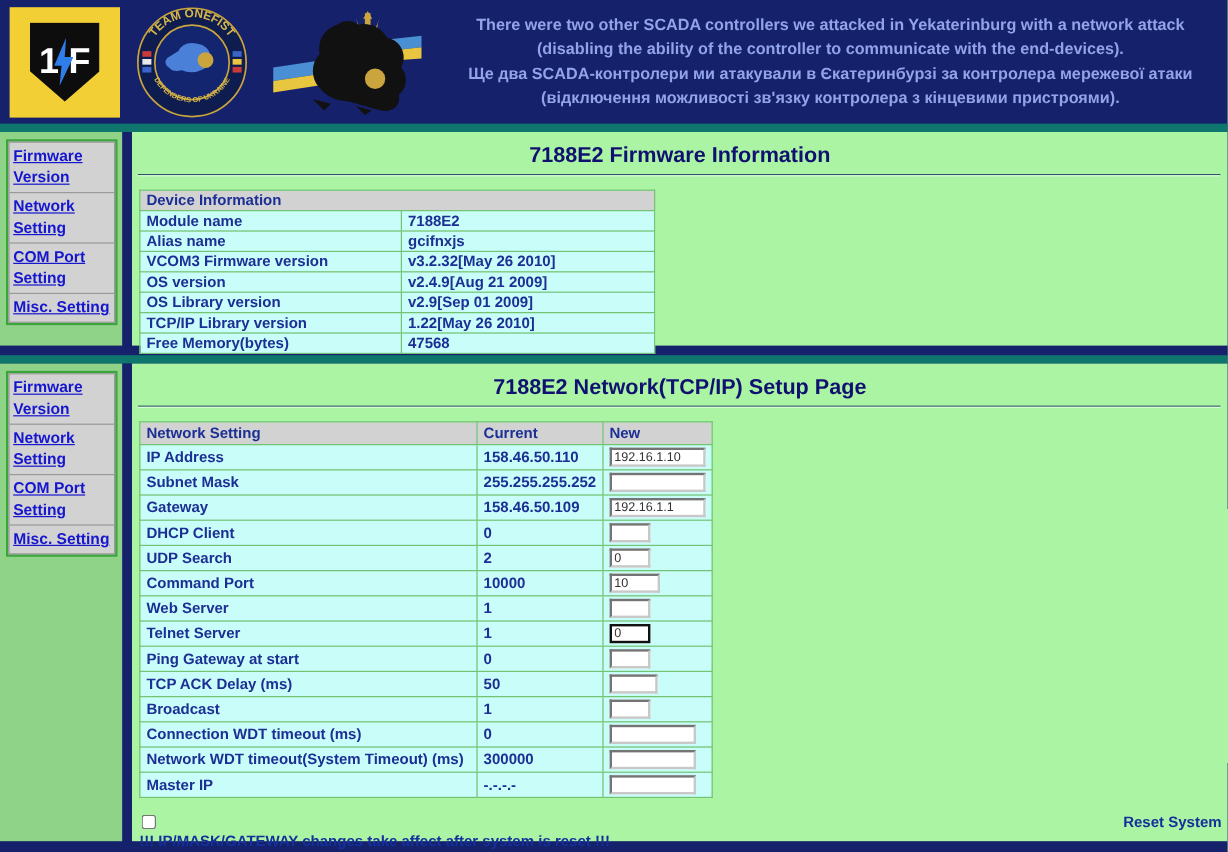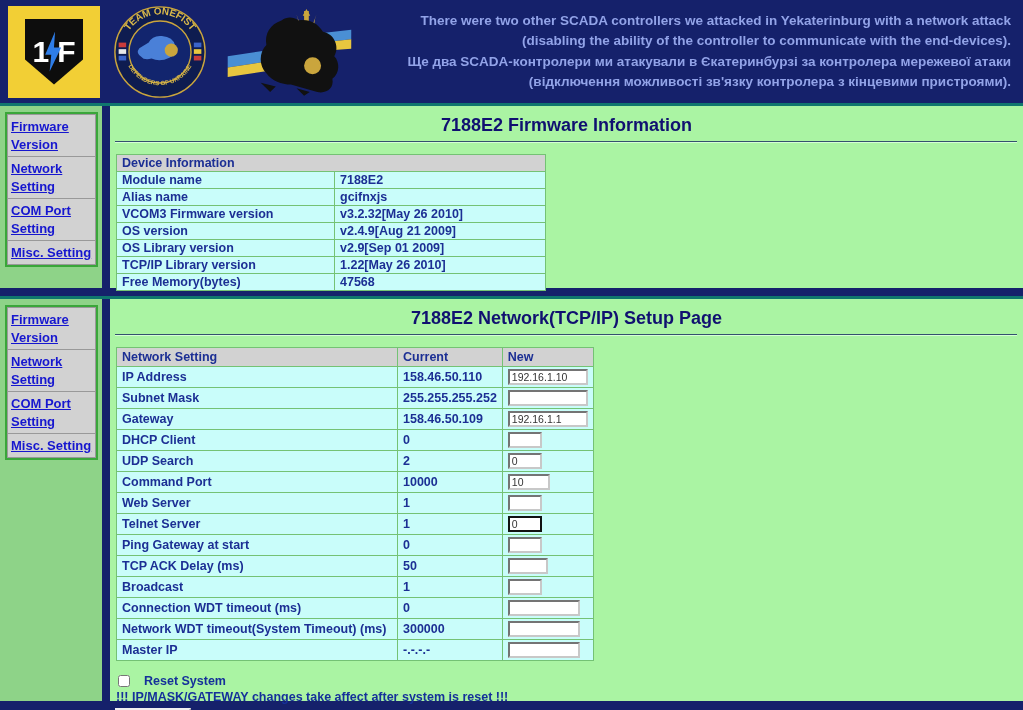--- a/index.html
+++ b/index.html
@@ -21,25 +21,25 @@
     display:flex; align-items:center; justify-content:center;
   }
   .shield-letter { color:#fff; font-weight:bold; font-size:30px; line-height:1; }
   .bolt {
     width:16px; height:40px; background:#2e7de8; margin:0 -4px; z-index:2;
     clip-path:polygon(62% 0,0 58%,38% 58%,28% 100%,100% 40%,55% 40%);
   }
   .emblem { width:94px; height:94px; margin-left:13px; flex:none; }
   .lion { width:132px; height:92px; margin-left:16px; flex:none; }
   .header-text {
-    flex:1; text-align:right; color:#92a3e8; font-weight:bold;
+    flex:1; text-align:center; color:#92a3e8; font-weight:bold;
     font-size:13.5px; line-height:1.5; padding:0 12px 0 18px;
   }
   
-  .panel { display:flex; border-top:3px solid #0f766e; }
+  .panel { display:flex; border-top:7px solid #0f766e; }
   .panel-1 { height:185px; }
   .panel-gap { height:8px; background:#15216b; }
   .panel-2 { height:405px; }
   .side-col { width:102px; background:#8ed388; flex:none; padding:6px 0 0 5px; }
   .nav-box { width:93px; border:2px solid #3aa63a; background:#d2d2d2; }
   .nav-inner { border:1px solid #999; }
   .nav-item { padding:2px 3px 3px 3px; border-bottom:1px solid #999; }
   .nav-item:last-child { border-bottom:none; }
   .nav-link {
     color:#1616cf; font-weight:bold; font-size:13px; line-height:1.18;
@@ -65,22 +65,22 @@
   .net-table td.c2 { width:95px; }
   .net-table td.c3 { width:86px; }
   .net-input {
     height:16px; border:2px inset #c8c8c8; background:#fff; color:#333;
     font-size:10.5px; font-family:"Liberation Sans",sans-serif; padding:0 2px; vertical-align:middle;
   }
   .w-wide { width:80px; } .w-small { width:34px; } .w-small2 { width:40px; }
   .w-med { width:42px; } .w-xwide { width:72px; }
   .focused { border:2px solid #111; }
   
-  .reset-row { margin:13px 0 0 3px; display:flex; align-items:center; gap:14px;
-    color:#15309a; font-weight:bold; font-size:12.5px; }
+  .reset-row { margin:13px 0 0 3px; display:flex; align-items:center; gap:2px;
+    color:#15309a; font-weight:bold; font-size:12.5px;justify-content:space-between; }
   .reset-row input { width:12px; height:12px; }
   .warning { color:#15309a; font-weight:bold; font-size:12.5px; margin:2px 0 3px 1px; }
   .set-btn {
     background:#d6d2ca; border:2px outset #f0f0f0; font-size:11px; color:#222;
     padding:1px 6px; font-family:"Liberation Sans",sans-serif; cursor:pointer;
   }
 </style>
 </head>
 <body>
 

